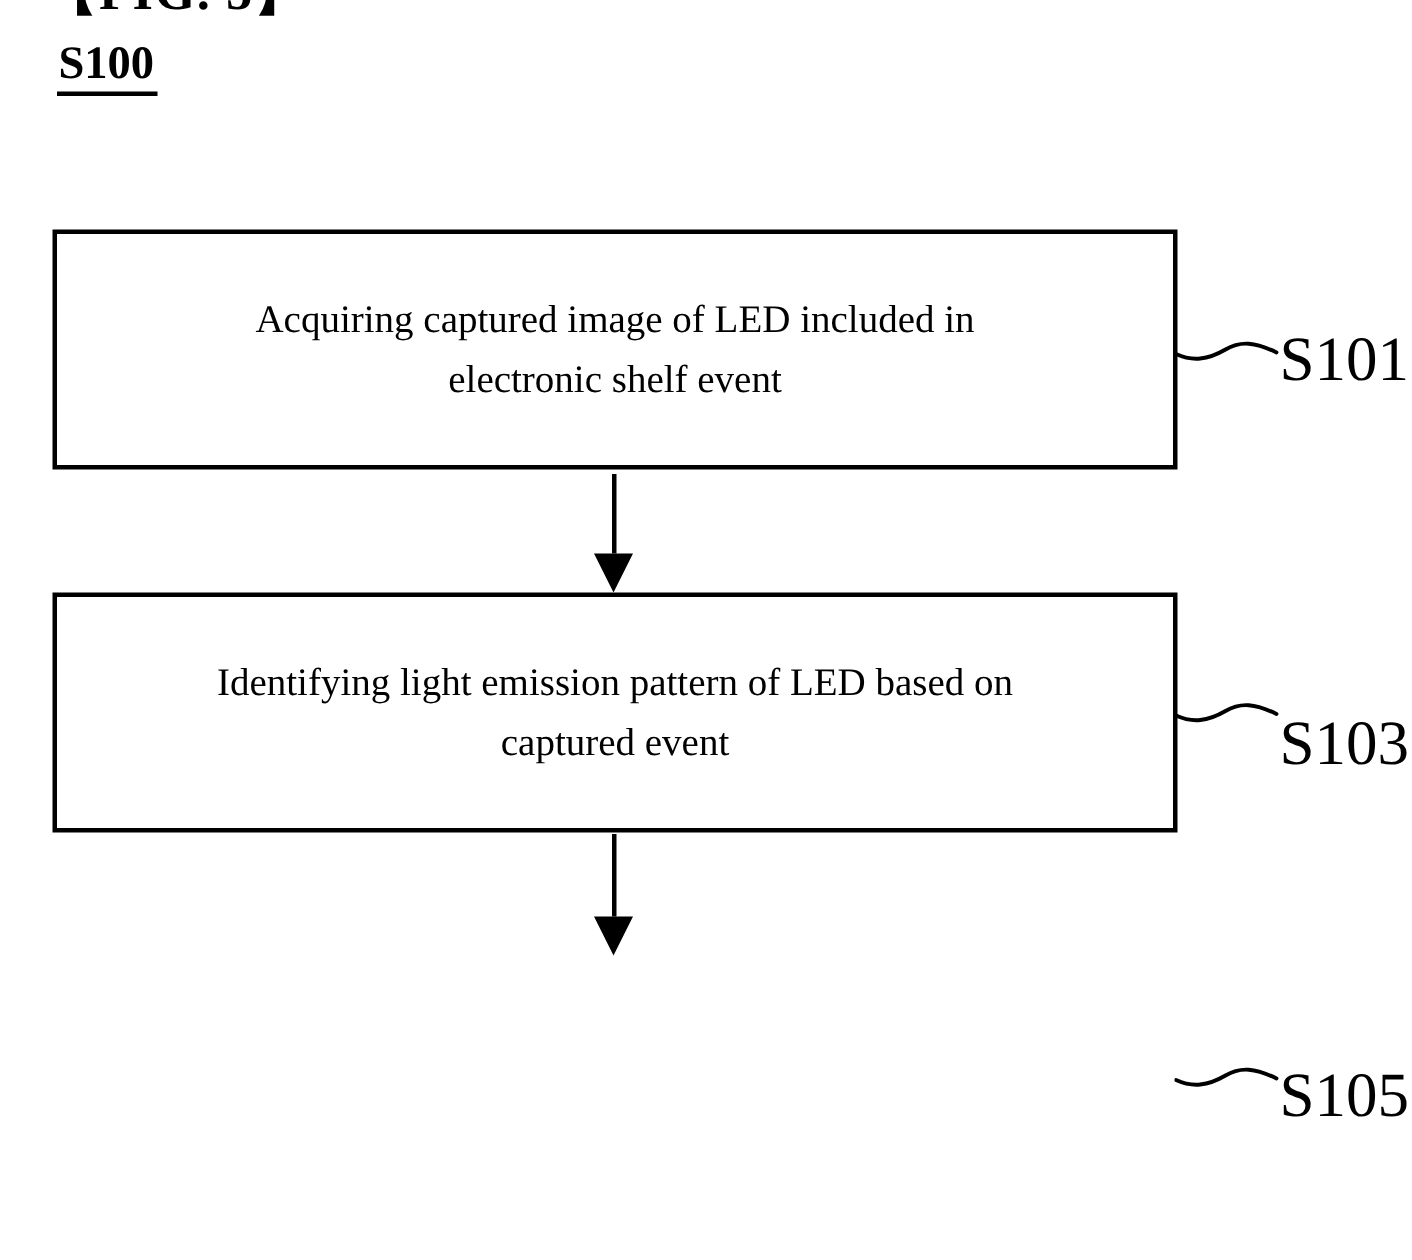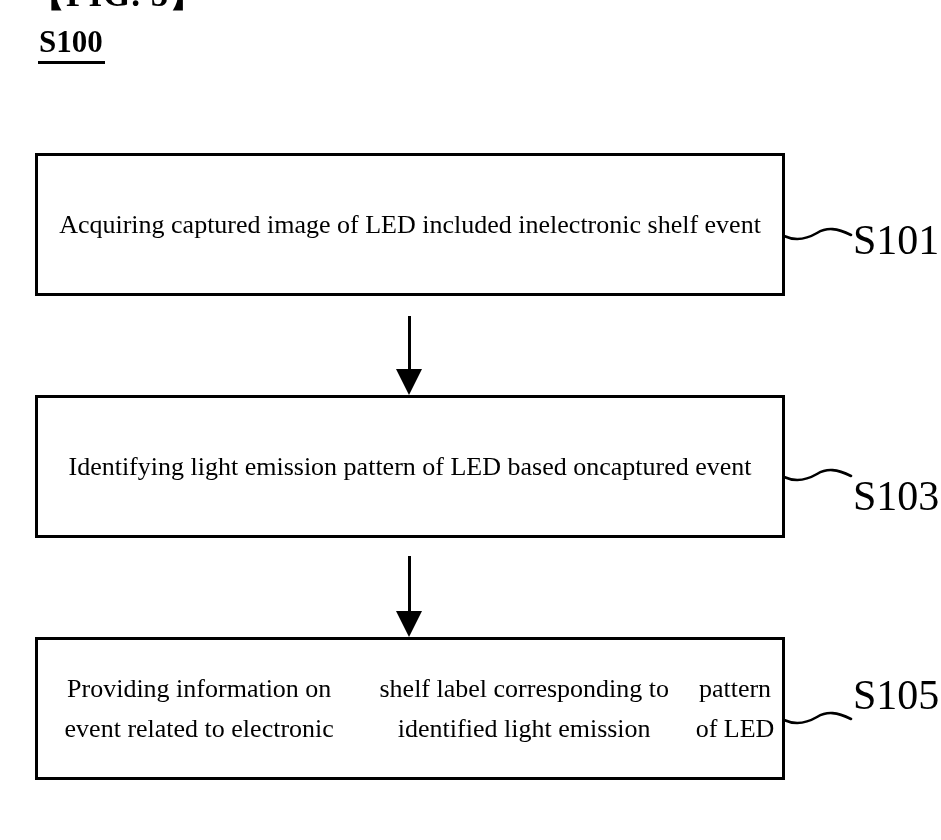--- a/index.html
+++ b/index.html
@@ -30,25 +30,25 @@
     top: 24px;
     font-size: 31px;
     font-weight: bold;
     border-bottom: 3px solid #000000;
     padding: 0 2px 1px 1px;
   }
   .step-box {
     position: absolute;
     left: 35px;
     width: 750px;
-    height: 143px;
+    height: 160px;
     border: 3px solid #000000;
     background: #ffffff;
     display: flex;
-    flex-direction: row;
+    flex-direction: column;
     align-items: center;
     justify-content: center;
     text-align: center;
     font-size: 26px;
     line-height: 40px;
   }
   .box-1 { top: 153px; }
   .box-2 { top: 395px; }
   .box-3 { top: 637px; }
   .arrow {
@@ -85,21 +85,21 @@
   .squiggle-3 { top: 706px; }
   .step-ref {
     position: absolute;
     left: 853px;
     font-size: 42px;
     font-weight: normal;
     white-space: nowrap;
   }
   .ref-1 { top: 216px; }
   .ref-2 { top: 472px; }
-  .ref-3 { top: 671px; }
+  .ref-3 { top: 707px; }
 </style>
 </head>
 <body>
 
 <div class="canvas">
 
   <div class="fig-caption">【FIG. 5】</div>
 
   <div class="fig-number">S100</div>
 
@@ -124,23 +124,18 @@
   <svg class="squiggle squiggle-2" viewBox="0 0 70 24">
     <path d="M 1 14 C 12 19 22 18 34 11 C 44 5 54 6 68 13" fill="none" stroke="#000000" stroke-width="2.6" stroke-linecap="round"></path>
   </svg>
   <div class="step-ref ref-2">S103</div>
 
   <div class="arrow arrow-2">
     <div class="arrow-line"></div>
     <div class="arrow-head"></div>
   </div>
 
-  <div class="step-box box-3">
-    <div>Providing information on event related to electronic</div>
-    <div>shelf label corresponding to identified light emission</div>
-    <div>pattern of LED</div>
-  </div>
   <svg class="squiggle squiggle-3" viewBox="0 0 70 24">
     <path d="M 1 14 C 12 19 22 18 34 11 C 44 5 54 6 68 13" fill="none" stroke="#000000" stroke-width="2.6" stroke-linecap="round"></path>
   </svg>
   <div class="step-ref ref-3">S105</div>
 
 </div>
 
 </body></html>

